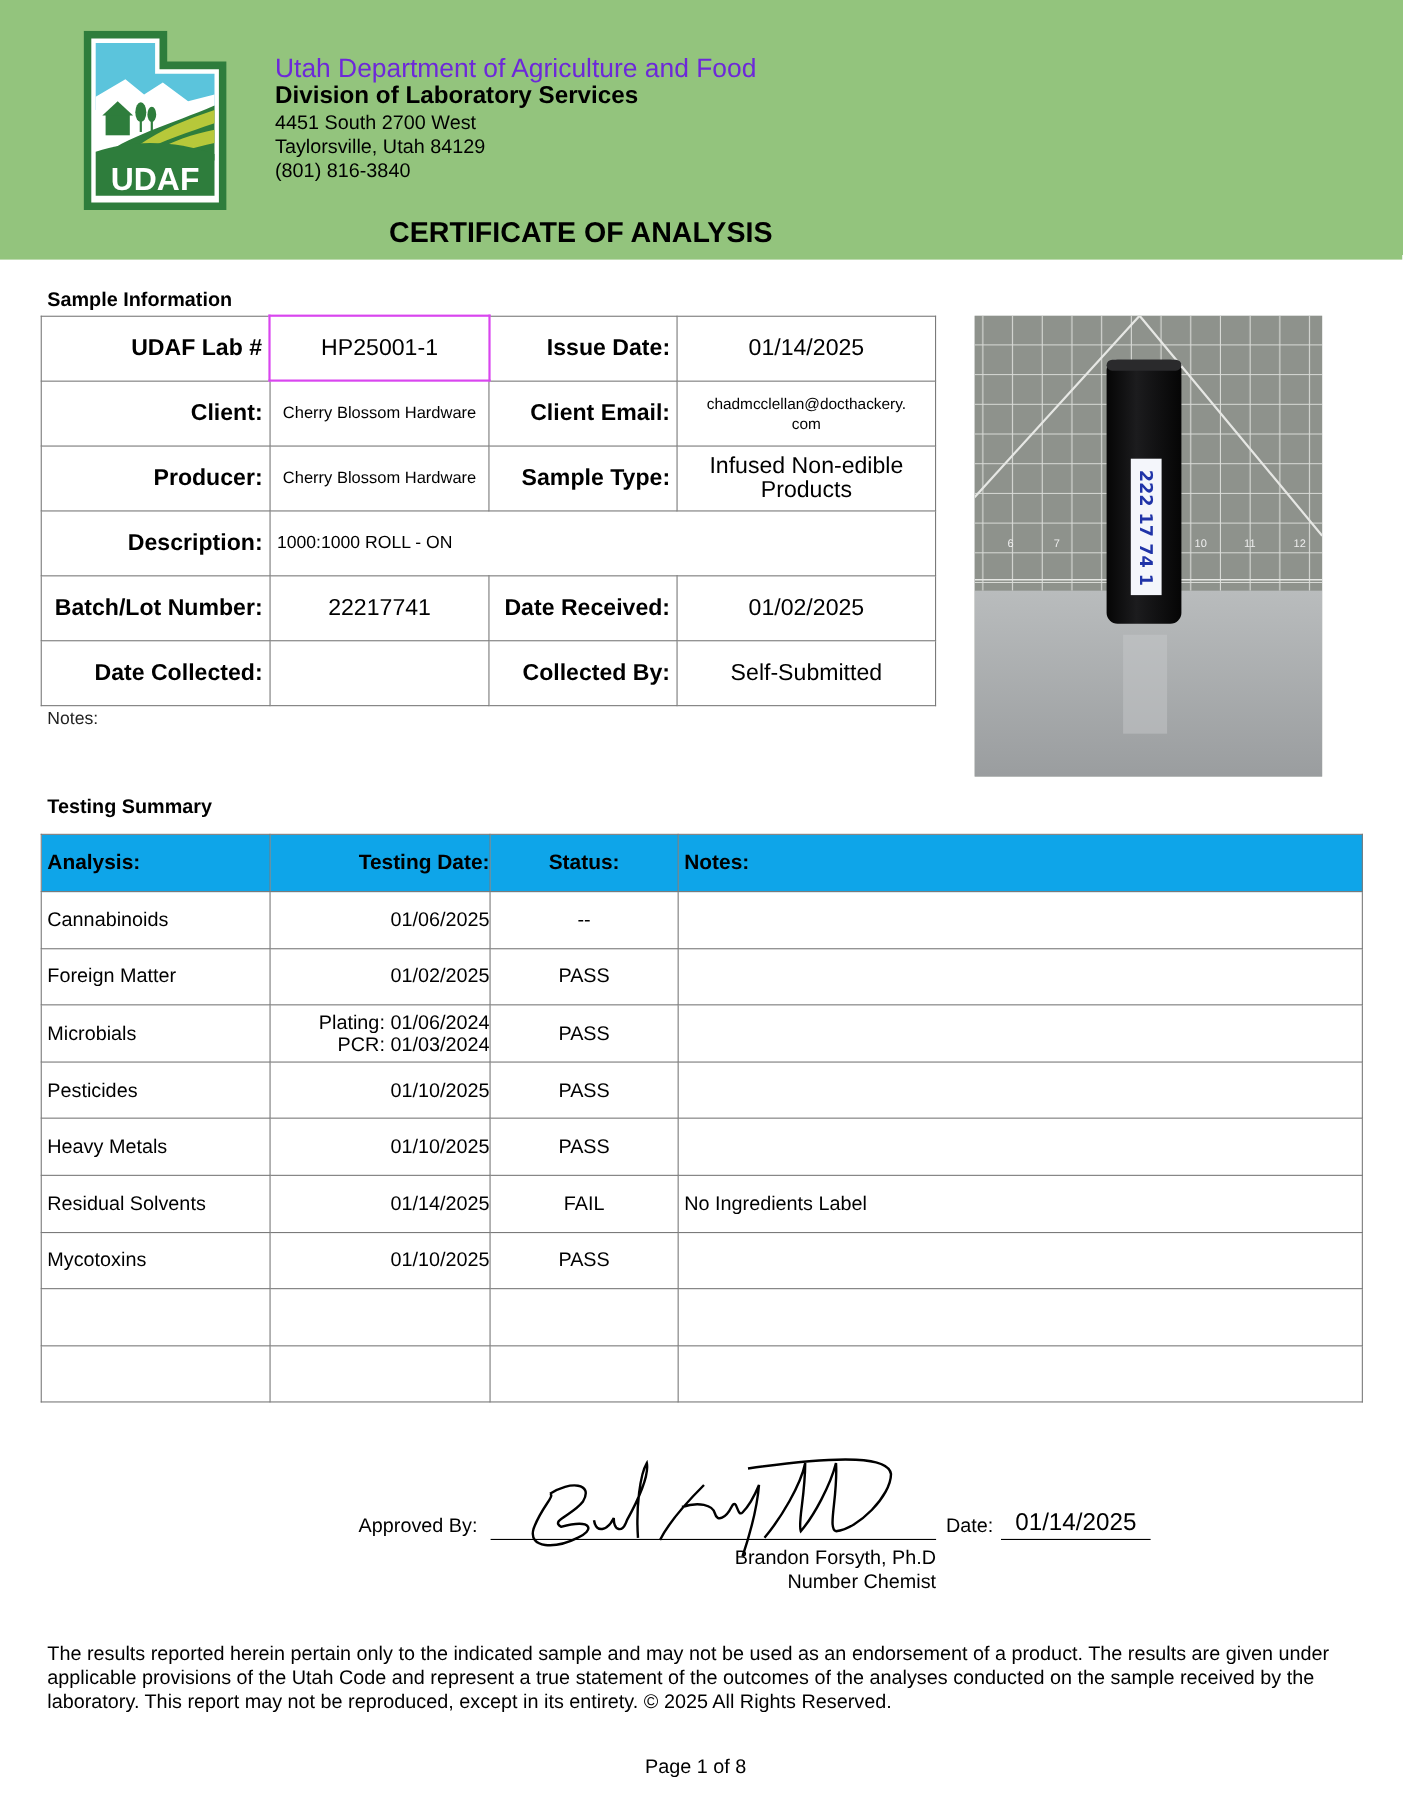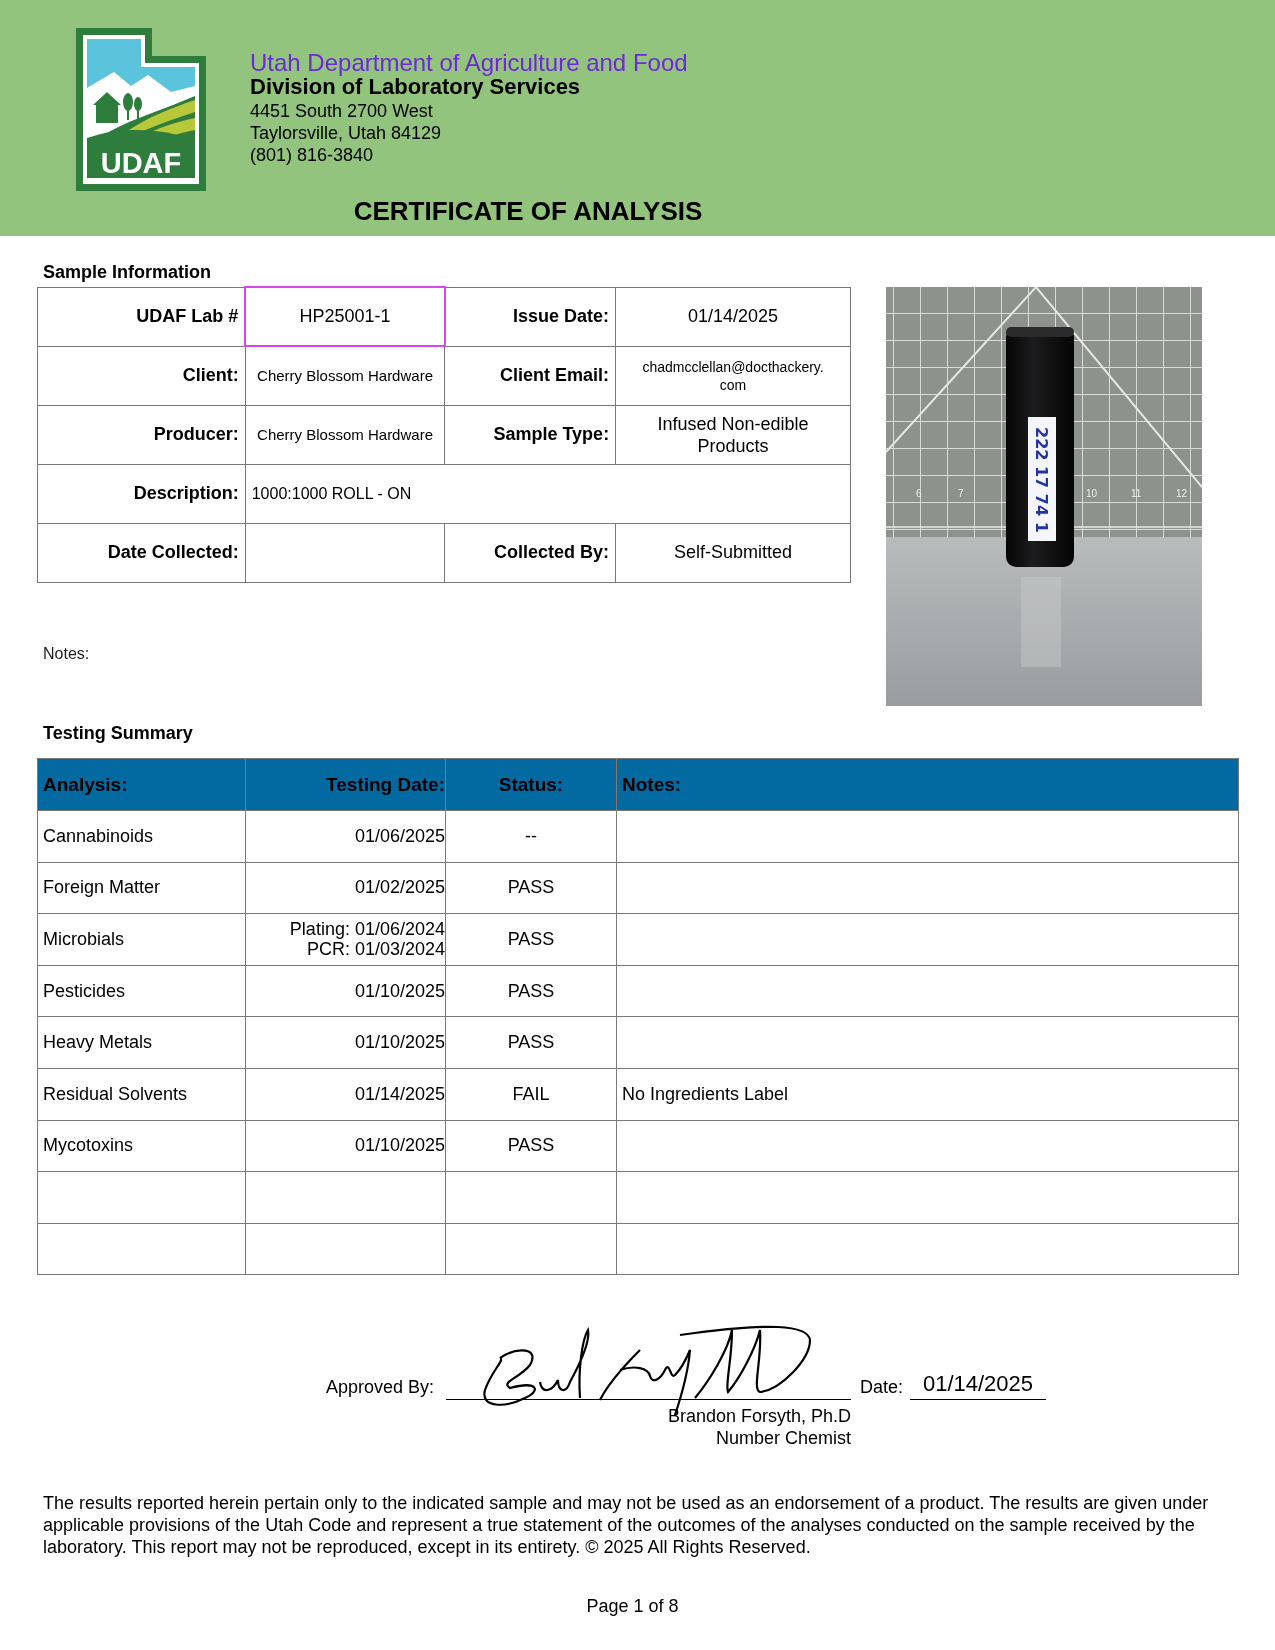--- a/index.html
+++ b/index.html
@@ -14,34 +14,34 @@
   .org .line { font-size: 18px; }
   .coa-title { position: absolute; left: 0; width: 1060px; top: 196px; text-align: center; font-size: 26px; font-weight: bold; padding-left: 0; }
   .coa-title span { position: relative; left: 0; }
 
   .section-title { position: absolute; font-size: 18px; font-weight: bold; }
 
   table { border-collapse: collapse; position: absolute; }
   td, th { border: 1.5px solid #7a7a7a; }
 
   .info { left: 37px; top: 286px; width: 814px; }
-  .info td { height: 59px; font-size: 18px; }
+  .info td { height: 59px; font-size: 21px; }
   .info td.lbl { font-weight: bold; text-align: right; padding-right: 6px; }
   .info td.val { text-align: center; }
   .info td.small { font-size: 15px; }
   .info td.tiny { font-size: 14px; line-height: 18px; }
   .info td.left { text-align: left; padding-left: 6px; font-size: 16px; }
   .info td.boxed { border: 2px solid #d946ef; }
 
   .notes-lbl { position: absolute; left: 43px; top: 645px; font-size: 16px; color: #222; }
 
   .photo { position: absolute; left: 886px; top: 287px; width: 316px; height: 419px; overflow: hidden; background: #8f9490; }
 
   .summary { left: 37px; top: 758px; width: 1202px; }
-  .summary th { background: #0369a1; height: 52px; font-size: 19px; font-weight: bold; }
+  .summary th { background: #0ea5e9; height: 52px; font-size: 19px; font-weight: bold; }
   .summary td { height: 51.6px; font-size: 18px; }
   .summary .c1 { width: 208px; text-align: left; padding-left: 5px; }
   .summary .c2 { width: 200px; text-align: right; }
   .summary .c3 { width: 171px; text-align: center; }
   .summary .c4 { text-align: left; padding-left: 5px; }
   .summary td.c2 .l { display: block; line-height: 20px; }
 
   .approve { position: absolute; top: 1320px; left: 0; width: 1275px; height: 130px; }
   .approve .lbl { position: absolute; left: 326px; top: 57px; font-size: 18px; }
   .approve .sigline { position: absolute; left: 446px; top: 79px; width: 405px; border-top: 1.5px solid #000; }
@@ -114,20 +114,26 @@
     <td class="val small">Cherry Blossom Hardware</td>
     <td class="lbl">Sample Type:</td>
     <td class="val" style="line-height:22px">
       <div>Infused Non-edible</div>
       <div>Products</div>
     </td>
   </tr>
   <tr>
     <td class="lbl">Description:</td>
     <td class="left" colspan="3">1000:1000 ROLL - ON</td>
+  </tr>
+  <tr>
+    <td class="lbl">Batch/Lot Number:</td>
+    <td class="val">22217741</td>
+    <td class="lbl">Date Received:</td>
+    <td class="val">01/02/2025</td>
   </tr>
   <tr>
     <td class="lbl">Date Collected:</td>
     <td class="val"></td>
     <td class="lbl">Collected By:</td>
     <td class="val">Self-Submitted</td>
   </tr>
 </tbody>
   </table>
 

